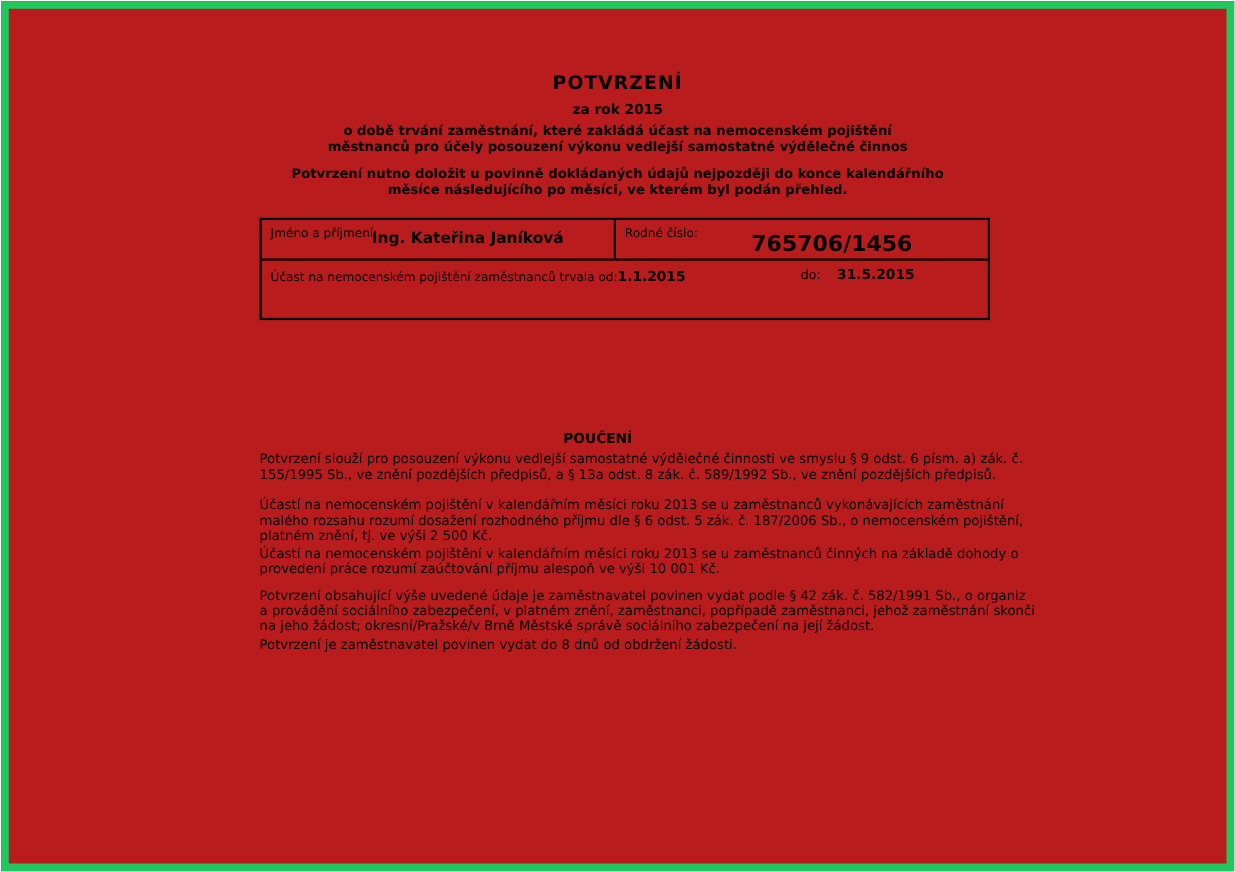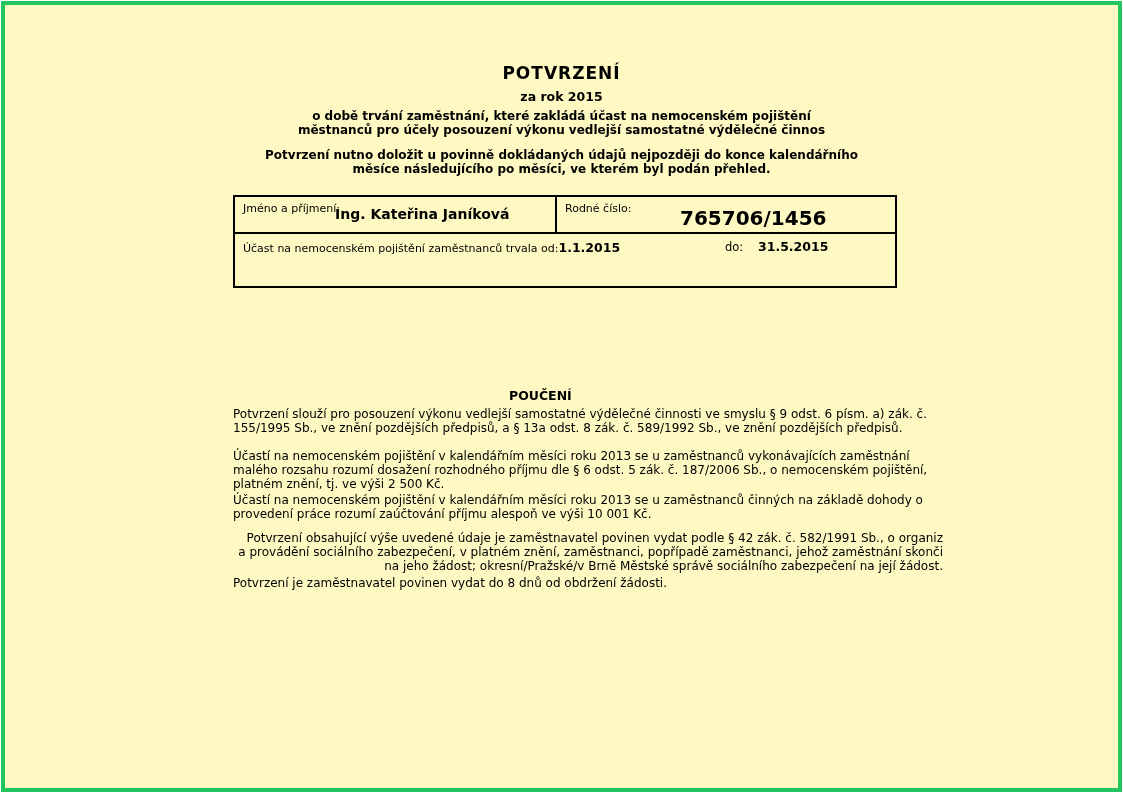--- a/index.html
+++ b/index.html
@@ -1,18 +1,18 @@
 <!DOCTYPE html>
 <html><head>
 <meta charset="utf-8">
 <style>
   html,body{margin:0;padding:0;background:#fff;}
   body{width:1123px;height:793px;position:relative;color:#000;
        font-family:"DejaVu Sans","Liberation Sans",sans-serif;}
-  .page{position:absolute;left:1px;top:1px;right:1px;bottom:1px;border:4px solid #22c55e;background:#fef9c3;}
+  .page{position:absolute;left:1px;top:1px;right:1px;bottom:1px;border:7px solid #22c55e;background:#b91c1c;}
 
   
   .hdr{position:absolute;top:58px;left:0;width:100%;text-align:center;}
   .title{font-size:17px;font-weight:bold;letter-spacing:1px;line-height:20px;}
   .year{font-size:12.5px;font-weight:bold;margin-top:6px;line-height:15px;}
   .subtitle{margin-top:5px;font-size:12px;font-weight:bold;line-height:14px;}
   .instruction{margin-top:11px;font-size:12px;font-weight:bold;line-height:14px;}
 
   
   .idtable{position:absolute;left:228px;top:190px;width:664px;height:93px;
@@ -39,21 +39,21 @@
   .sig-right .dots{margin-top:14px;}
   .sig-label{margin-top:9px;font-size:12px;}
 
   
   .pouceni-heading{position:absolute;left:504px;top:383px;font-size:12.5px;font-weight:bold;}
   .pouceni{position:absolute;left:228px;top:402px;width:710px;font-size:12px;line-height:14px;}
   .pouceni p{margin:0;}
   .pouceni .p1{margin-bottom:14px;}
   .pouceni .p2{margin-bottom:2px;}
   .pouceni .p3{margin-bottom:10px;}
-  .pouceni .p4{margin-bottom:3px;text-align:right;}
+  .pouceni .p4{margin-bottom:3px;}
   .pline{display:block;white-space:nowrap;}
 </style>
 </head>
 <body>
 
 <div class="page">
 
   <div class="hdr">
     <div class="title">POTVRZENÍ</div>
     <div class="year">za rok 2015</div>

